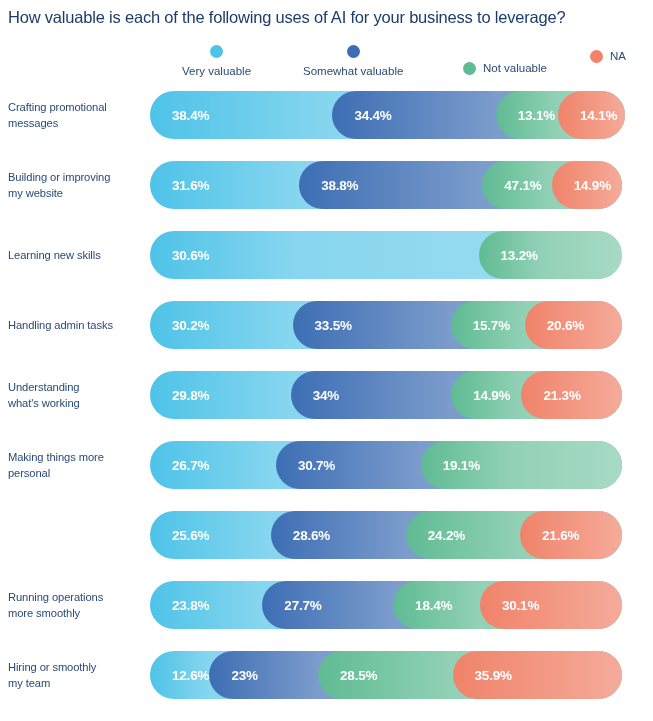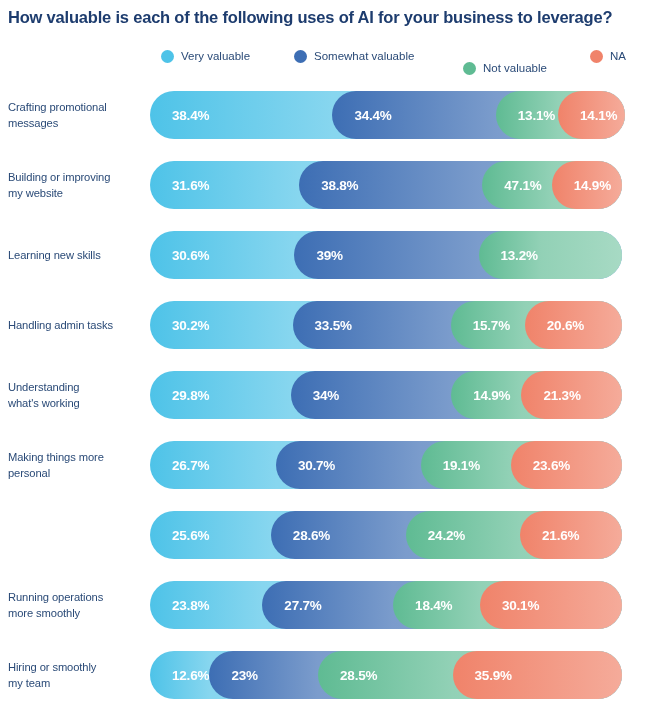--- a/index.html
+++ b/index.html
@@ -9,21 +9,21 @@
     font-family: "Liberation Sans", sans-serif;
     overflow: hidden;
   }
   #chart-root { position: relative; width: 653px; height: 721px; }
 
   .title {
     position: absolute;
     left: 8px; top: 8px;
     width: 640px;
     font-size: 16.5px;
-    font-weight: bold;
+    font-weight: normal;
     color: #1d3c6e;
     letter-spacing: -0.2px;
     line-height: 1.2;
   }
 
   .legend {
     position: absolute;
     left: 150px; top: 45px;
     width: 503px; height: 22px;
   }
@@ -93,25 +93,25 @@
   }
 </style>
 </head>
 <body>
 
 <div id="chart-root">
 
   <div class="title">How valuable is each of the following uses of AI for your business to leverage?</div>
 
   <div class="legend">
-      <div class="legend-item" style="left: 11px;">
+      <div class="legend-item" style="left: 32px; flex-direction: column;">
         <span class="legend-swatch" style="background: rgb(78, 195, 232);"></span>
         <span class="legend-label">Very valuable</span>
       </div>
-      <div class="legend-item" style="left: 144px;">
+      <div class="legend-item" style="left: 153px; flex-direction: column;">
         <span class="legend-swatch" style="background: rgb(61, 110, 180);"></span>
         <span class="legend-label">Somewhat valuable</span>
       </div>
       <div class="legend-item" style="left: 313px; margin-top: 12px;">
         <span class="legend-swatch" style="background: rgb(95, 187, 147);"></span>
         <span class="legend-label">Not valuable</span>
       </div>
       <div class="legend-item" style="left: 440px;">
         <span class="legend-swatch" style="background: rgb(240, 131, 106);"></span>
         <span class="legend-label">NA</span>
@@ -157,23 +157,20 @@
           </div>
         </div>
       </div>
       <div class="row">
         <div class="row-label"><span>Learning new skills</span></div>
         <div class="bar-wrap" style="width: 472px;">
           <div class="bar">
             <div class="seg" style="left: 328.512px; width: 143.488px; z-index: 3; background: linear-gradient(to right, rgb(95, 187, 147) 0%, rgb(146, 209, 182) 43.4%, rgb(167, 218, 196) 100%);">
               <span class="seg-label">13.2%</span>
             </div>
-            <div class="seg" style="left: 144.432px; width: 327.568px; z-index: 2; background: linear-gradient(to right, rgb(61, 110, 180) 0%, rgb(123, 156, 204) 56.2%, rgb(148, 175, 214) 100%);">
-              <span class="seg-label">39%</span>
-            </div>
             <div class="seg" style="left: 0px; width: 472px; z-index: 1; background: linear-gradient(to right, rgb(78, 195, 232) 0%, rgb(135, 214, 239) 30.6%, rgb(158, 222, 242) 100%);">
               <span class="seg-label">30.6%</span>
             </div>
           </div>
         </div>
       </div>
       <div class="row">
         <div class="row-label"><span>Handling admin tasks</span></div>
         <div class="bar-wrap" style="width: 472px;">
           <div class="bar">
@@ -208,23 +205,20 @@
             <div class="seg" style="left: 0px; width: 472px; z-index: 1; background: linear-gradient(to right, rgb(78, 195, 232) 0%, rgb(135, 214, 239) 29.8%, rgb(158, 222, 242) 100%);">
               <span class="seg-label">29.8%</span>
             </div>
           </div>
         </div>
       </div>
       <div class="row">
         <div class="row-label"><span>Making things more</span><br><span>personal</span></div>
         <div class="bar-wrap" style="width: 472px;">
           <div class="bar">
-            <div class="seg" style="left: 360.719px; width: 111.281px; z-index: 4; background: linear-gradient(to right, rgb(240, 131, 106) 0%, rgb(245, 171, 154) 100%, rgb(247, 187, 173) 100%);">
-              <span class="seg-label">23.6%</span>
-            </div>
             <div class="seg" style="left: 270.657px; width: 201.343px; z-index: 3; background: linear-gradient(to right, rgb(95, 187, 147) 0%, rgb(146, 209, 182) 44.7%, rgb(167, 218, 196) 100%);">
               <span class="seg-label">19.1%</span>
             </div>
             <div class="seg" style="left: 125.898px; width: 346.102px; z-index: 2; background: linear-gradient(to right, rgb(61, 110, 180) 0%, rgb(123, 156, 204) 41.8%, rgb(148, 175, 214) 100%);">
               <span class="seg-label">30.7%</span>
             </div>
             <div class="seg" style="left: 0px; width: 472px; z-index: 1; background: linear-gradient(to right, rgb(78, 195, 232) 0%, rgb(135, 214, 239) 26.7%, rgb(158, 222, 242) 100%);">
               <span class="seg-label">26.7%</span>
             </div>
           </div>

